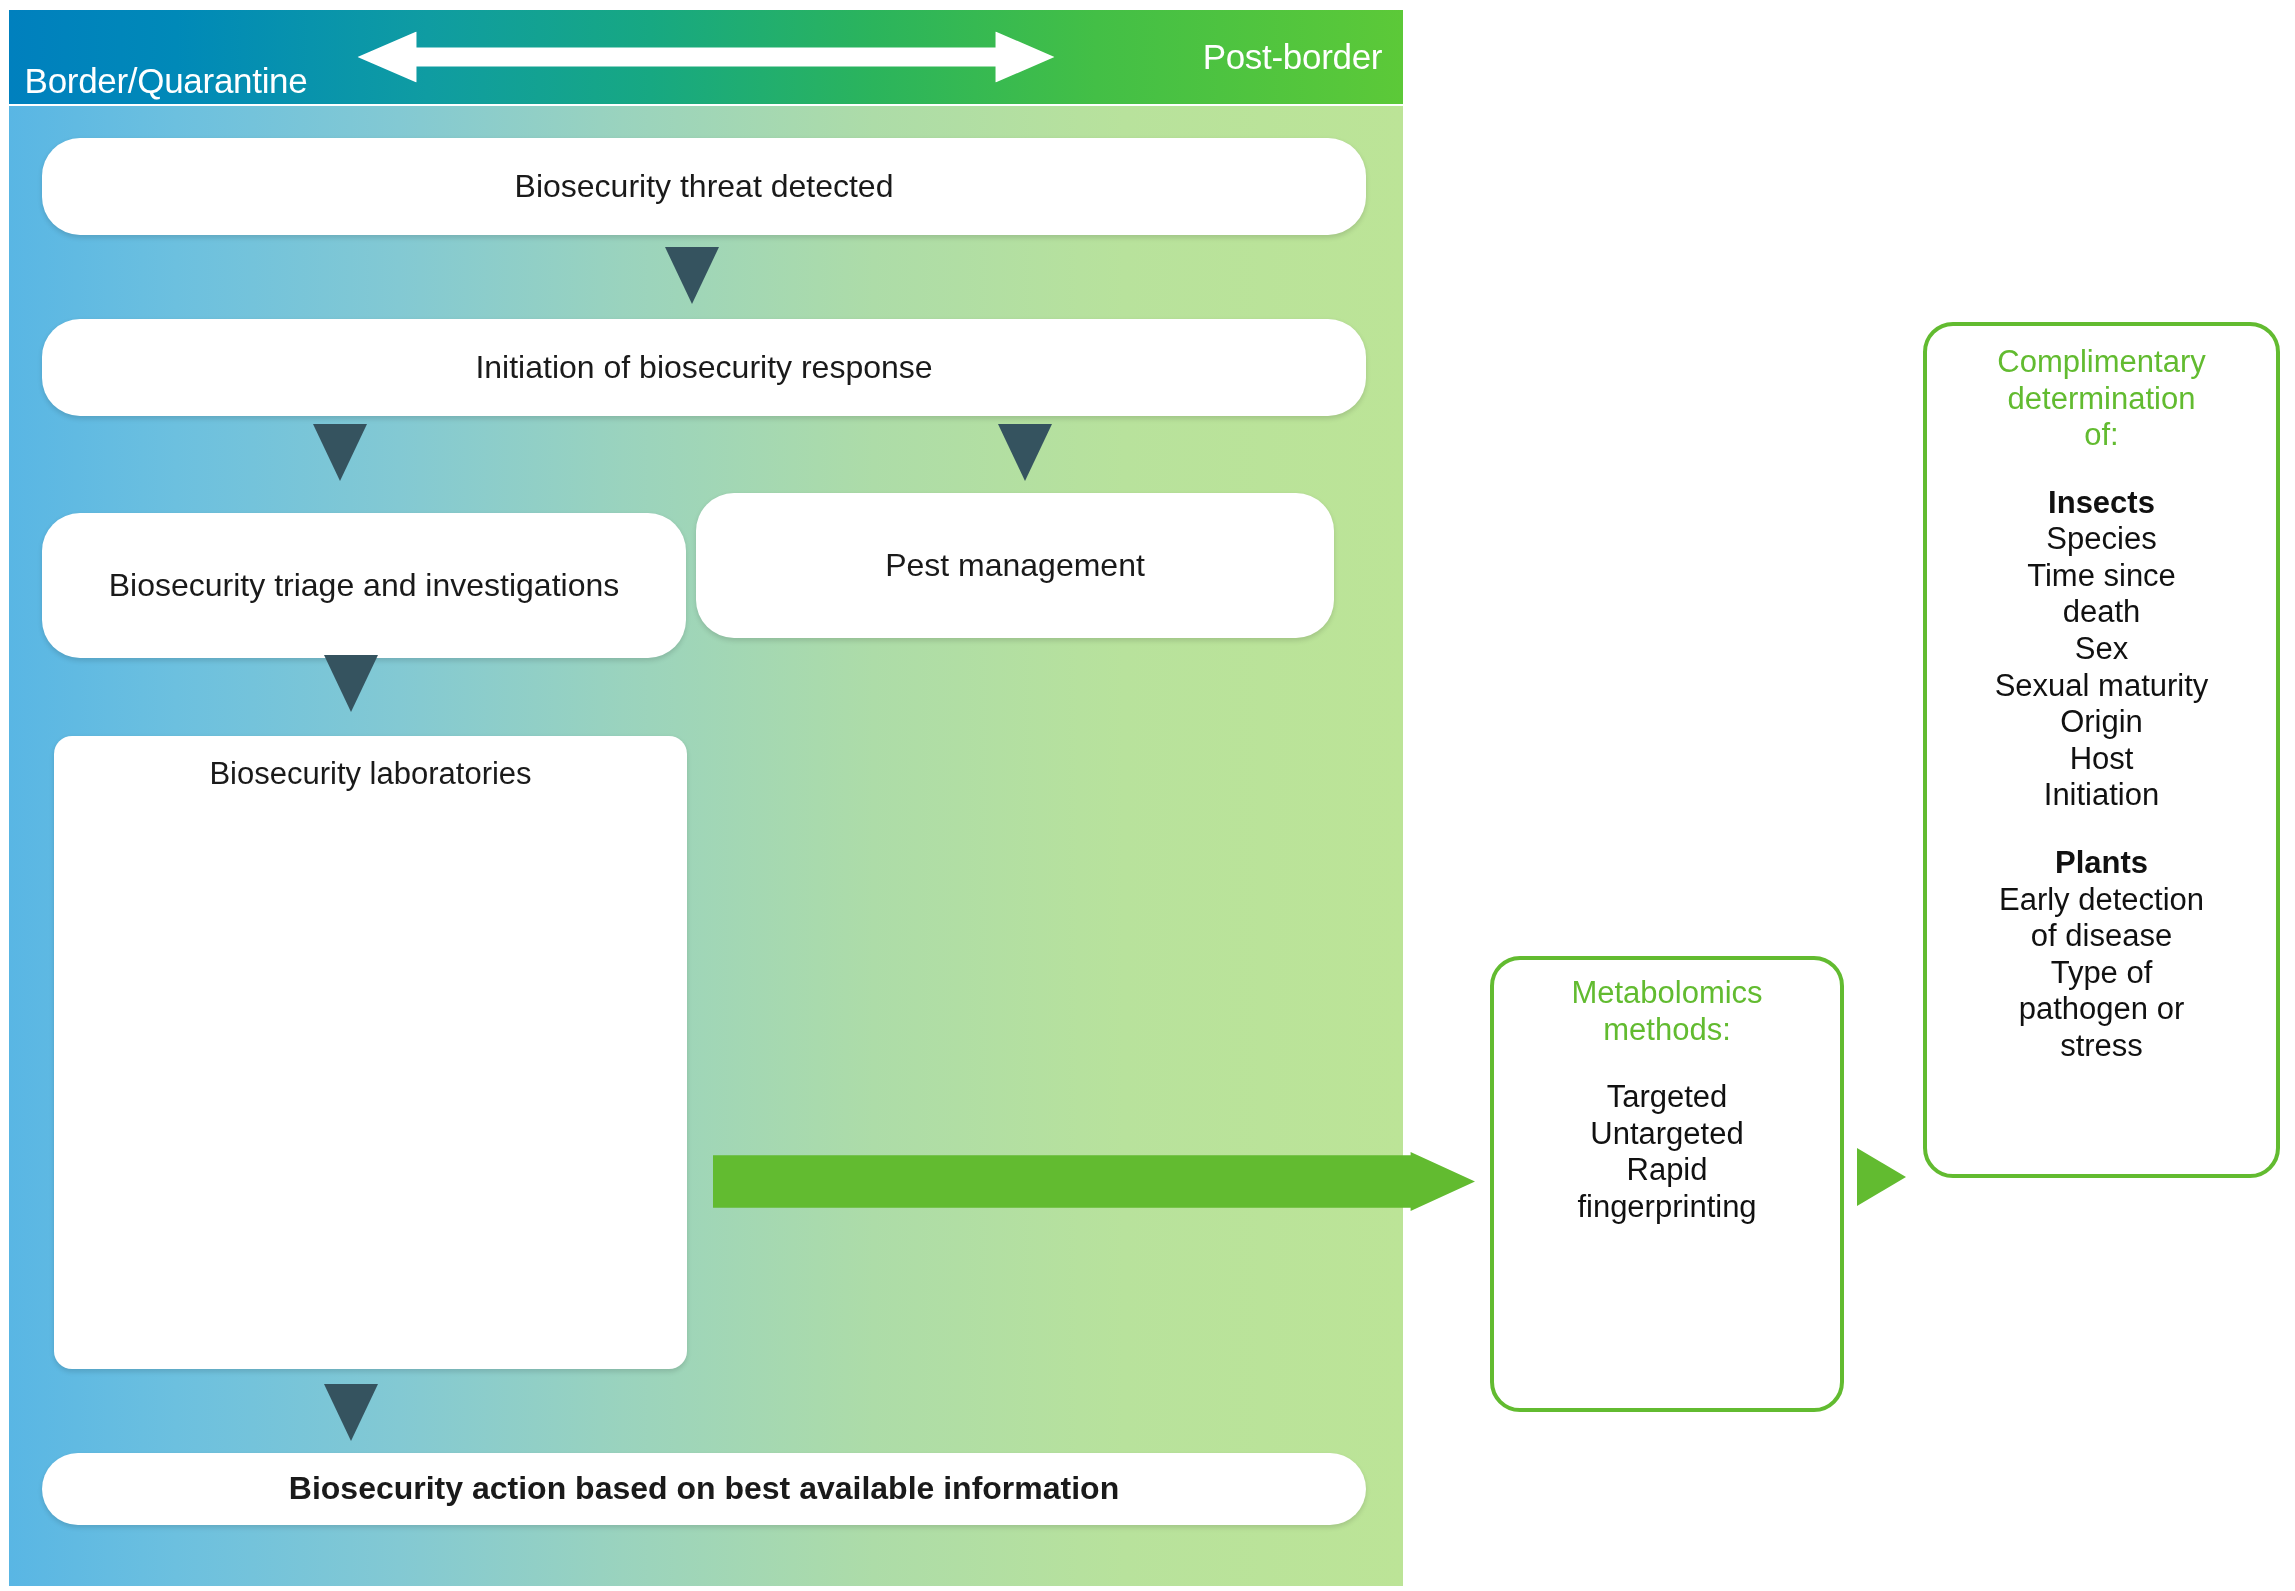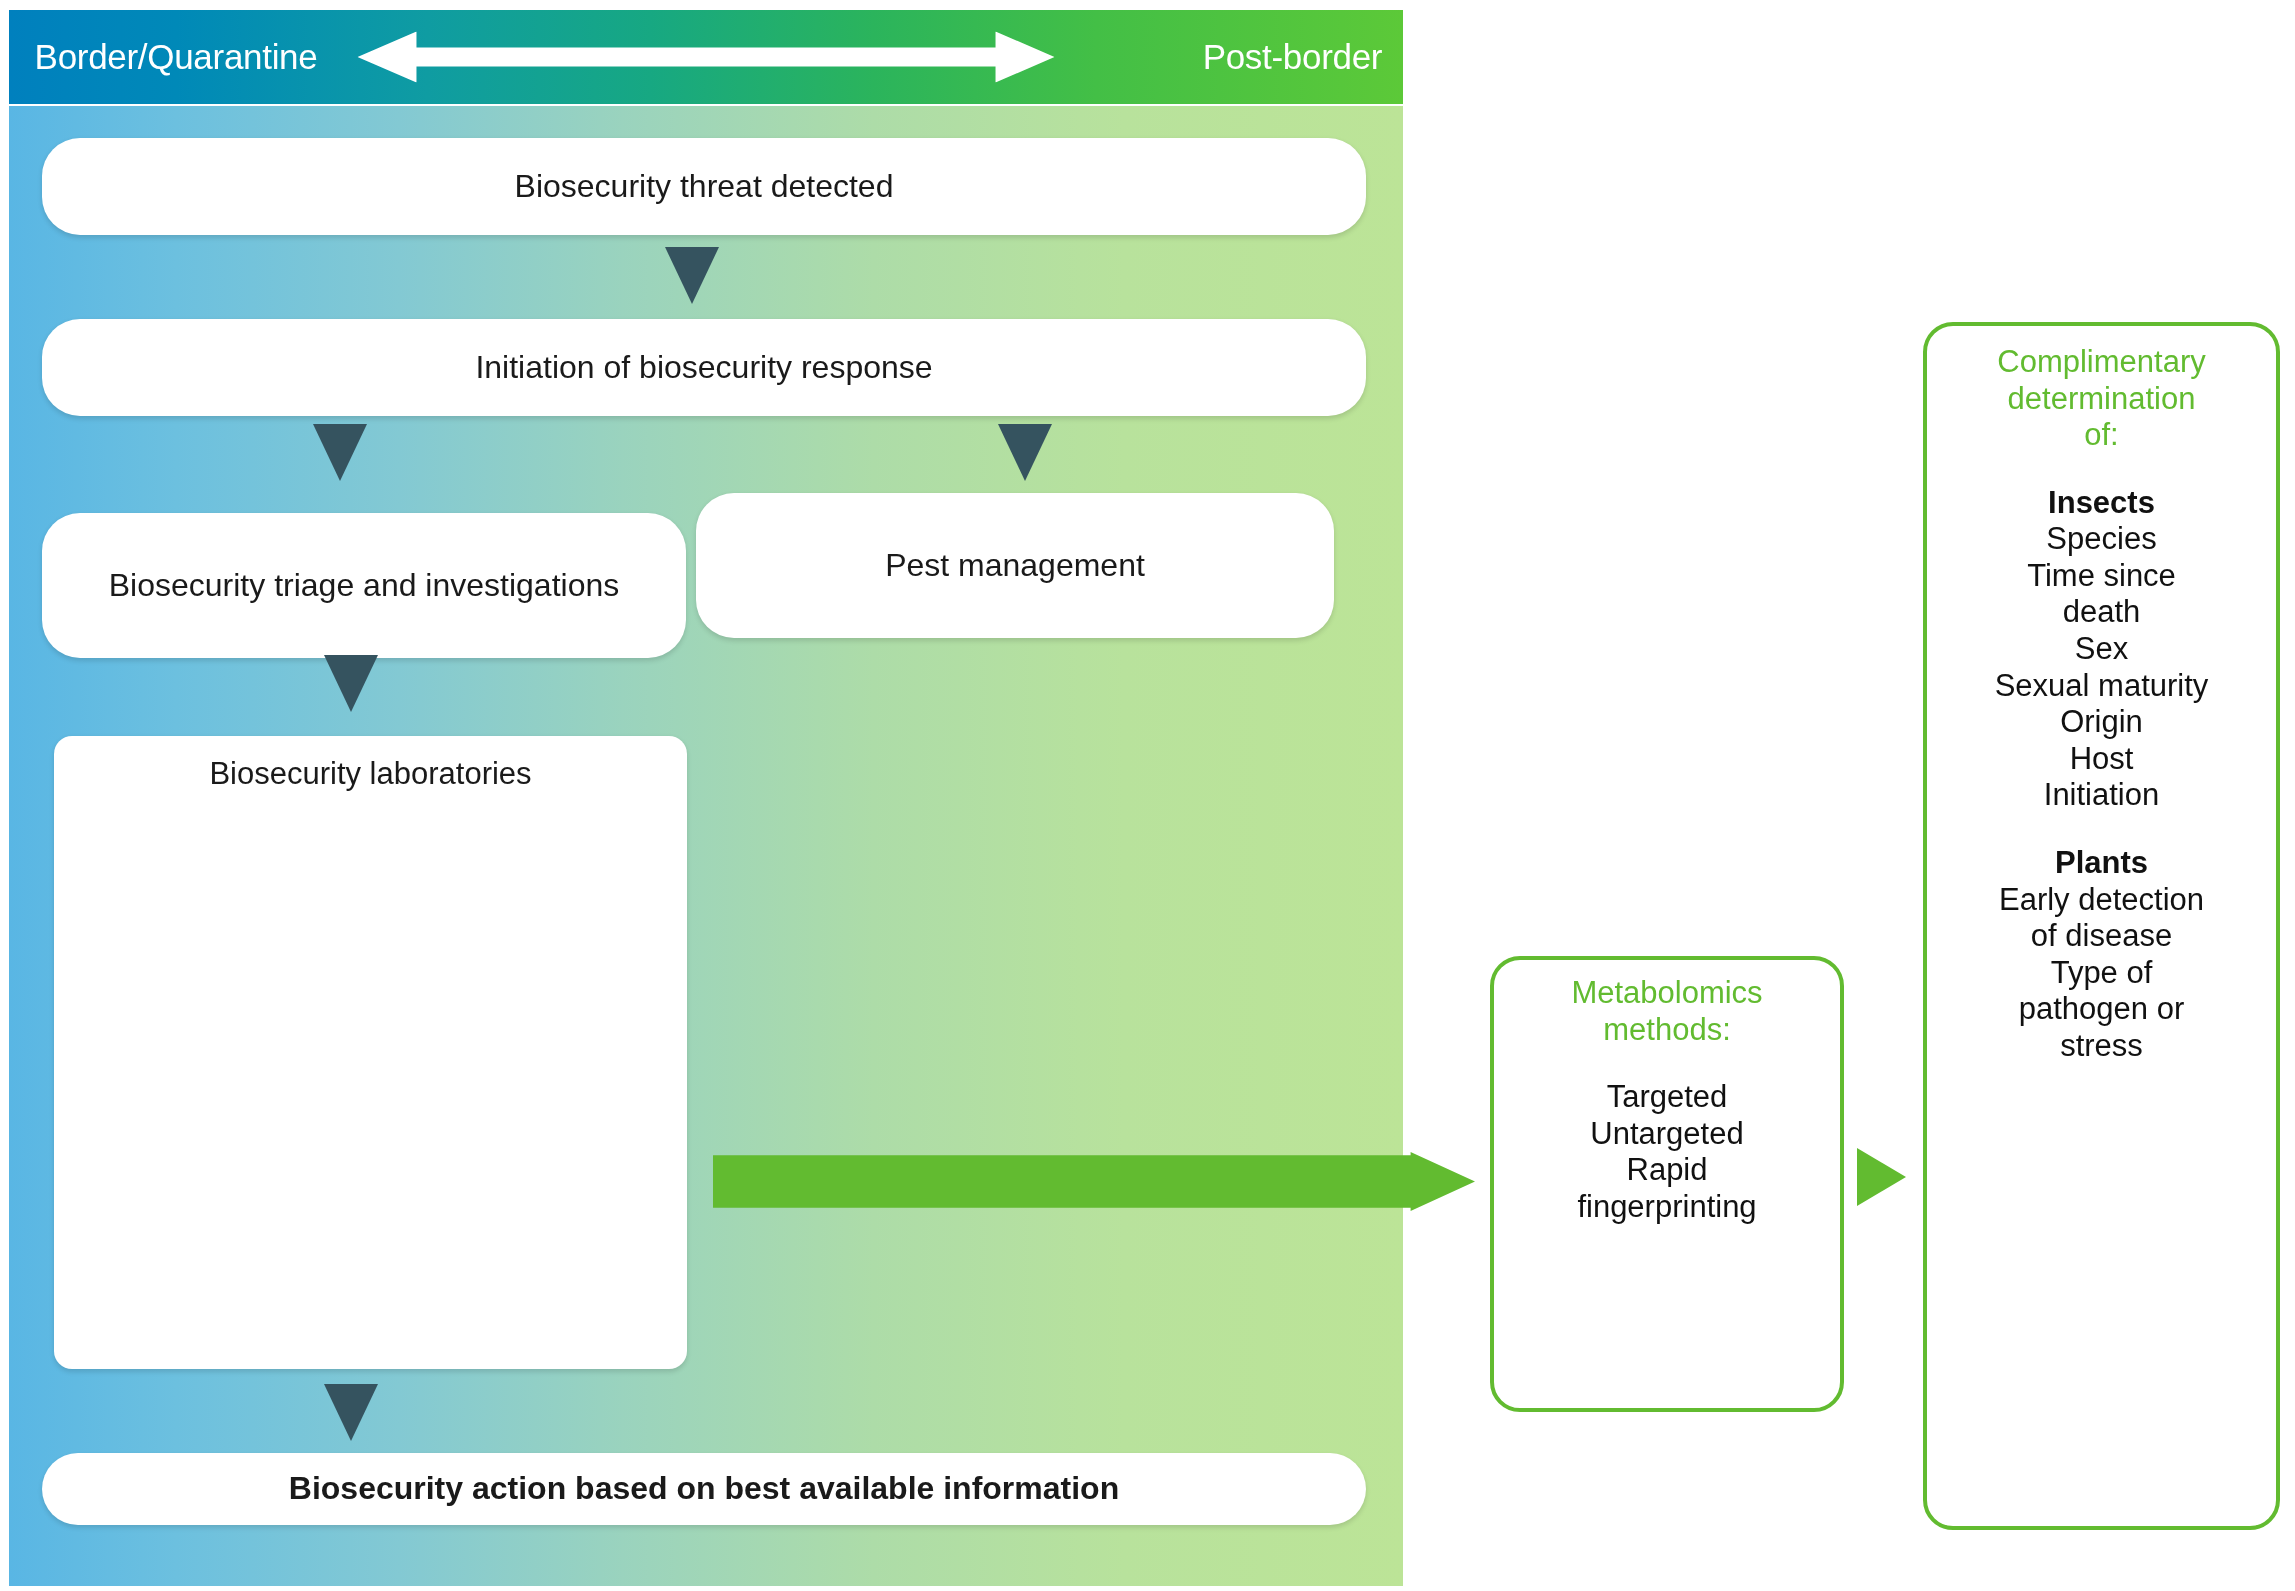--- a/index.html
+++ b/index.html
@@ -17,21 +17,21 @@
     background:linear-gradient(to right,#59B6E4 0%,#6CC0DF 12%,#83C9D3 28%,#9AD3BE 44%,#ADDCA8 62%,#B8E29C 80%,#BCE497 100%);
   }
   .header-band{
     position:absolute;left:8.6px;top:9.7px;width:1394px;height:94px;
     background:linear-gradient(to right,#0080BE 0%,#0089B8 12%,#0F9CA2 30%,#17A882 46%,#2BB45C 62%,#43BF46 78%,#5CC938 100%);
   }
   .header-band .hlabel{
     position:absolute;top:50%;transform:translateY(-50%);
     color:#ffffff;font-size:35px;letter-spacing:-0.3px;white-space:nowrap;
   }
-  .header-band .hlabel.left{left:26px;}
+  .header-band .hlabel.left{left:16px;margin-top:24px;}
   .header-band .hlabel.right{right:20.4px;}
   .dbl-arrow{
     position:absolute;left:50%;top:50%;transform:translate(-50%,-50%);
     width:697px;height:51px;
   }
 
   
   .wbox{
     position:absolute;background:#ffffff;border-radius:38px;
     display:flex;align-items:center;justify-content:center;text-align:right;
@@ -85,21 +85,21 @@
     border-top:29.5px solid transparent;border-bottom:29.5px solid transparent;
     border-left:49px solid #62BB30;
   }
 
   
   .gbox{
     position:absolute;background:#ffffff;border:4.3px solid #62BB30;border-radius:30px;
     box-sizing:border-box;text-align:center;color:#111;
   }
   #box-methods{left:1490px;top:956px;width:354px;height:456px;}
-  #box-comp   {left:1923px;top:322px; width:357px;height:1208px;}
+  #box-comp   {left:1923px;top:322px; width:357px;height:856px;}
 
   .gbox .ghead{color:#62BB30;font-size:31px;line-height:1.18;}
   .gbox .gline{font-size:31px;line-height:1.18;color:#111;}
   .gbox .gline.bold{font-weight:bold;}
   .gbox .spacer{height:31px;}
 
   #box-methods .inner{padding:15px 8.6px 0;}
   #box-comp .inner{padding:18px 5.4px 0;}
 </style>
 </head>

